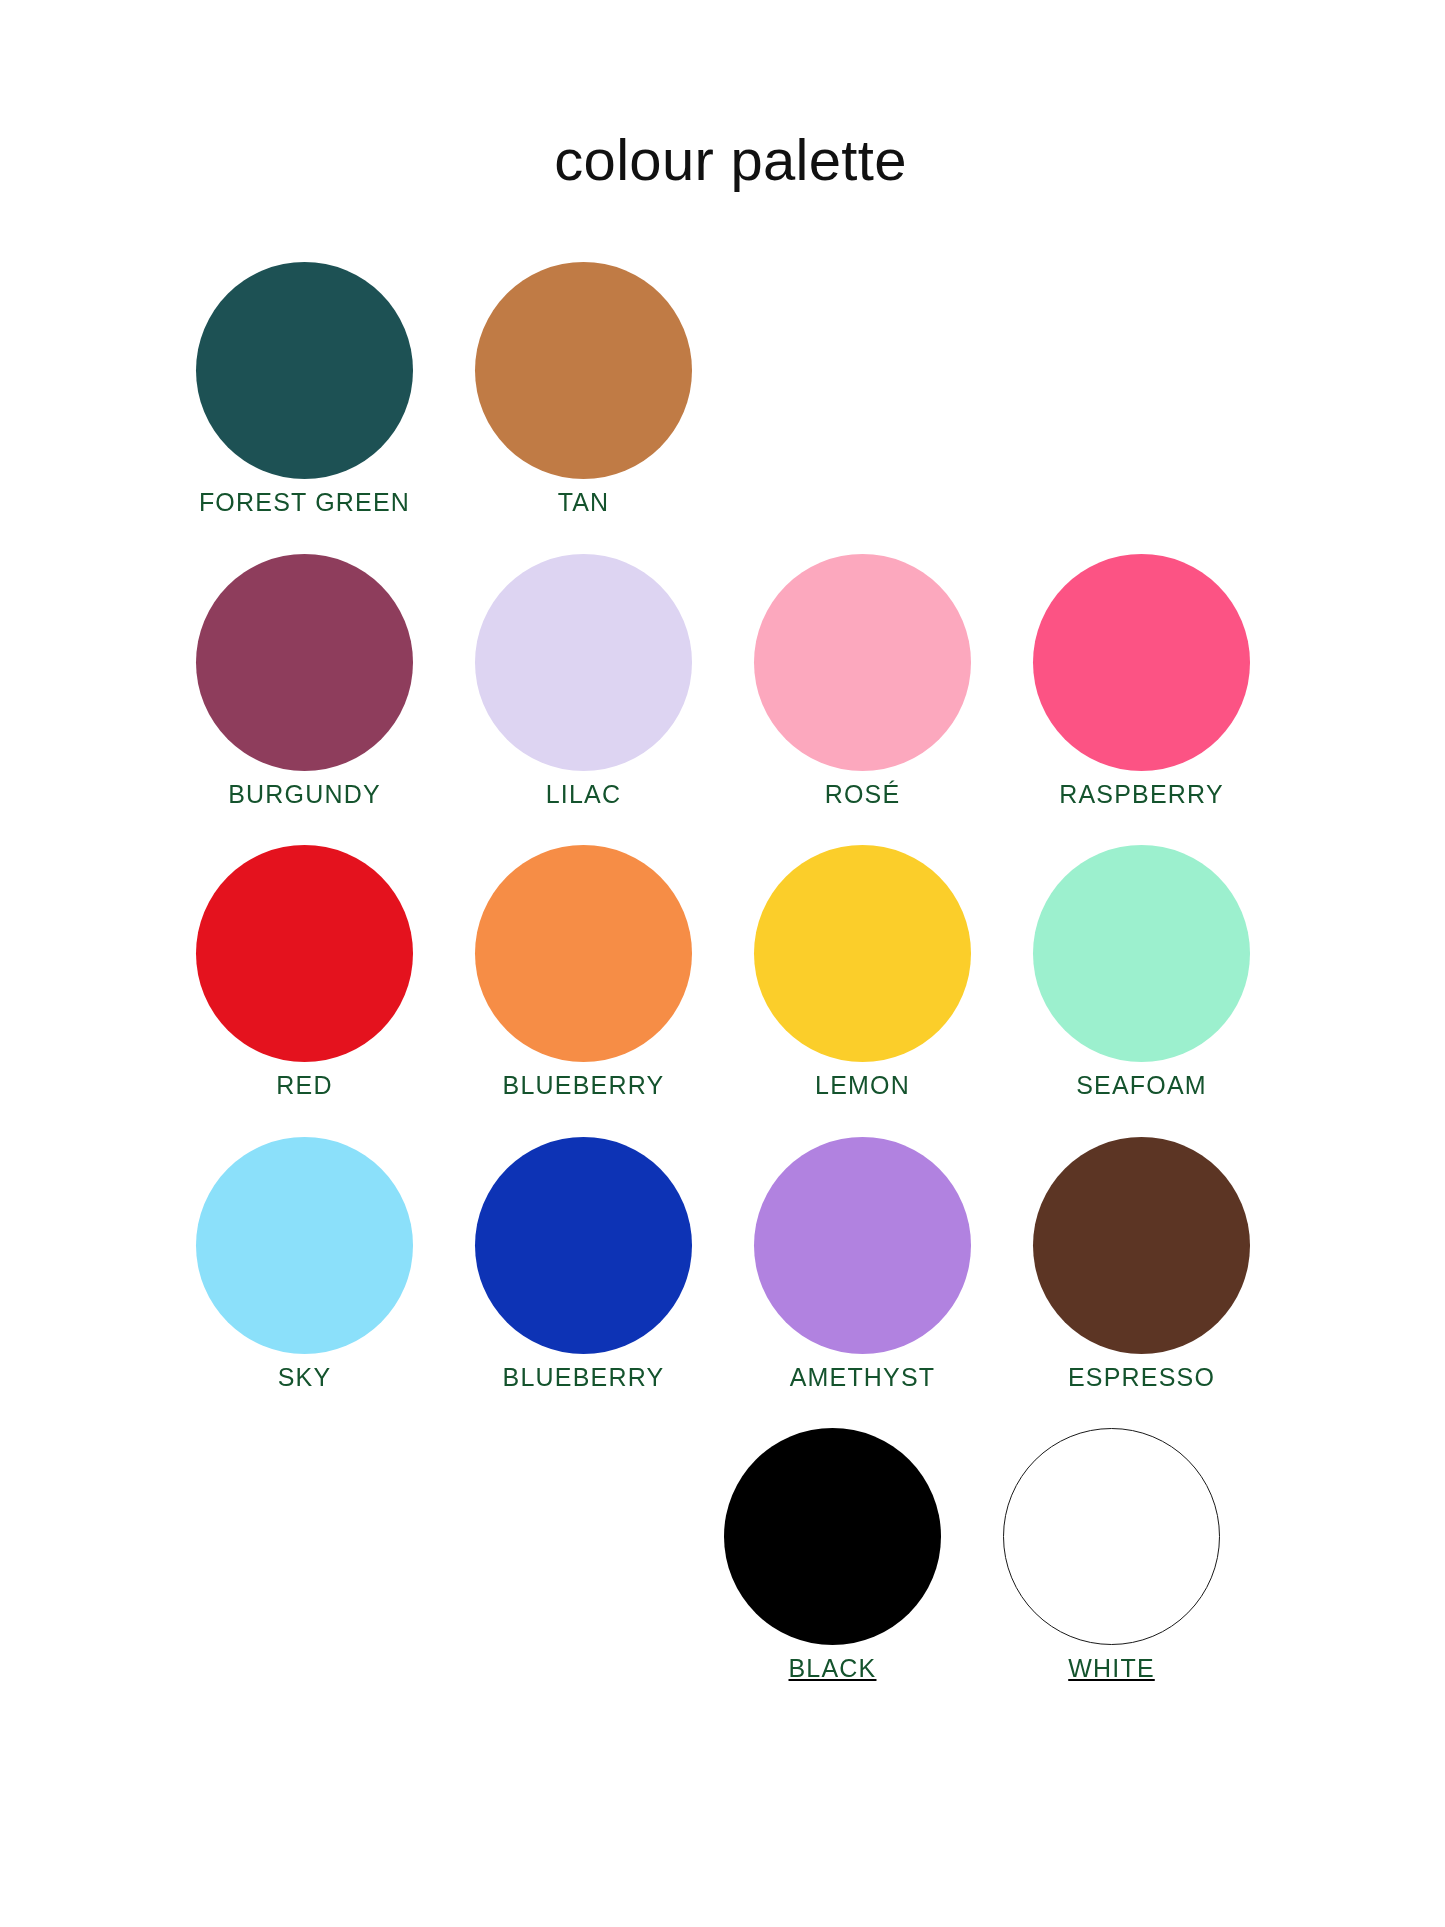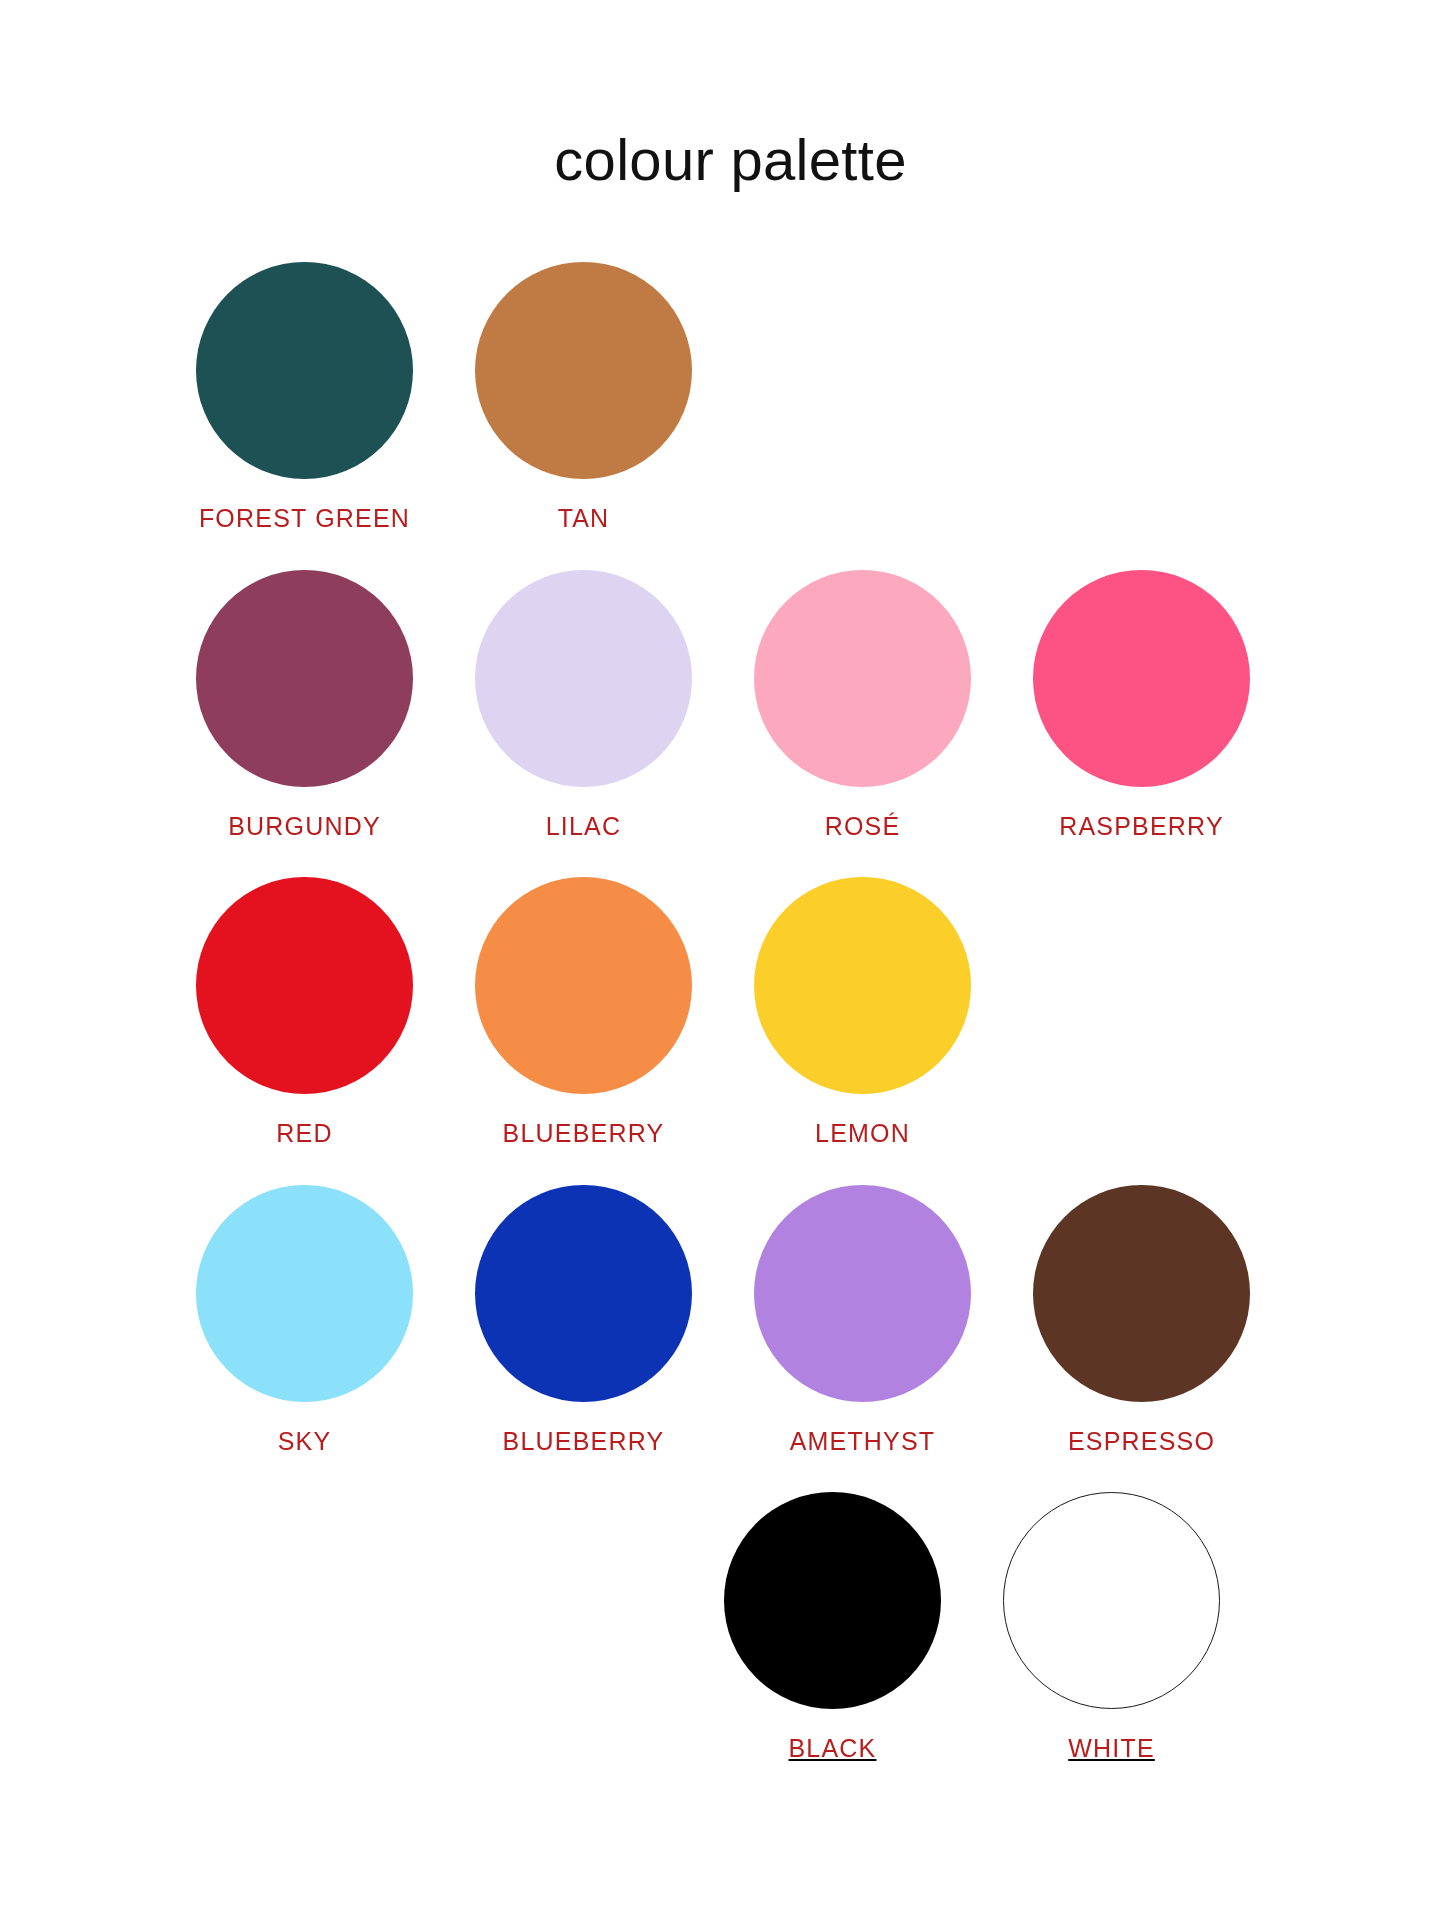--- a/index.html
+++ b/index.html
@@ -79,26 +79,26 @@
     border-radius: 50%;
     box-sizing: border-box;
     display: block;
   }
 
   .dot.outlined {
     border: 1.5px solid #1a1a1a;
   }
 
   .swatch-label {
-    margin-top: 26px;
+    margin-top: 10px;
     font-family: "Liberation Sans", sans-serif;
     font-size: 25px;
     font-weight: 400;
     letter-spacing: 1.2px;
-    color: #b91c1c;
+    color: #14532d;
     text-align: center;
     line-height: 1.1;
     white-space: nowrap;
   }
 </style>
 </head>
 <body>
 
 <div class="poster">
 
@@ -140,20 +140,24 @@
           <div class="swatch-label">RED</div>
         </div>
         <div class="swatch">
           <div class="dot" title="#F68D46" style="background: rgb(246, 141, 70);"></div>
           <div class="swatch-label">BLUEBERRY</div>
         </div>
         <div class="swatch">
           <div class="dot" title="#FBCE2A" style="background: rgb(251, 206, 42);"></div>
           <div class="swatch-label">LEMON</div>
         </div>
+        <div class="swatch">
+          <div class="dot" title="#9CF0CE" style="background: rgb(156, 240, 206);"></div>
+          <div class="swatch-label">SEAFOAM</div>
+        </div>
       </div>
       <div class="row">
         <div class="swatch">
           <div class="dot" title="#8BE0FA" style="background: rgb(139, 224, 250);"></div>
           <div class="swatch-label">SKY</div>
         </div>
         <div class="swatch">
           <div class="dot" title="#0D33B5" style="background: rgb(13, 51, 181);"></div>
           <div class="swatch-label">BLUEBERRY</div>
         </div>

